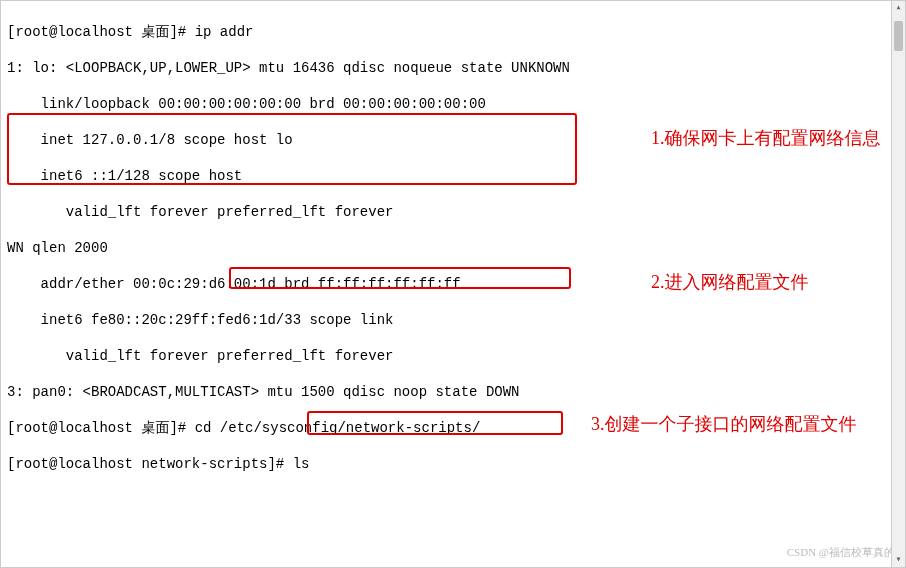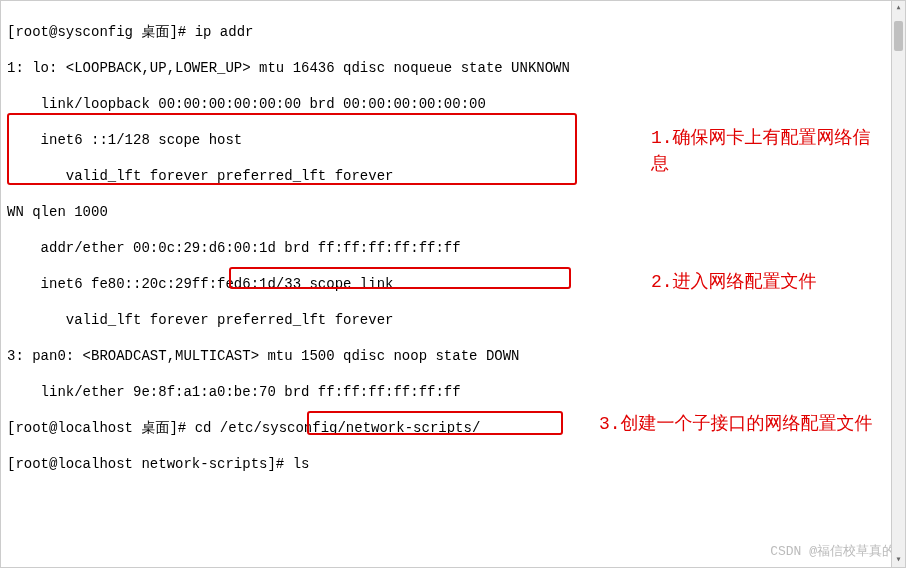--- a/index.html
+++ b/index.html
@@ -24,35 +24,35 @@
     border: 2px solid #e00000;
     border-radius: 3px;
     pointer-events: none;
   }
   #box1 { left: 6px; top: 112px; width: 570px; height: 72px; }
   #box2 { left: 228px; top: 266px; width: 342px; height: 22px; }
   #box3 { left: 306px; top: 410px; width: 256px; height: 24px; }
   .annotation {
     position: absolute;
     color: #e00000;
-    font-family: Liberation Mono, monospace;
+    font-family: Liberation Serif, serif;
     font-size: 18px;
     line-height: 26px;
     white-space: normal;
   }
   #ann1 { left: 650px; top: 124px; width: 230px; }
   #ann2 { left: 650px; top: 268px; width: 230px; }
-  #ann3 { left: 590px; top: 410px; width: 300px; margin-left: 8px; }
+  #ann3 { left: 590px; top: 410px; width: 300px; }
   .watermark {
     position: absolute;
     right: 10px;
     bottom: 6px;
     color: #bbb;
-    font-family: Liberation Mono, monospace;
-    font-size: 13px;
+    font-family: Liberation Serif, serif;
+    font-size: 11px;
   }
   .scrollbar {
     position: absolute;
     right: 0; top: 0; bottom: 0;
     width: 14px;
     background: #f0f0f0;
     border-left: 1px solid #ccc;
   }
   .scrollbar .thumb {
     position: absolute;
@@ -70,31 +70,31 @@
     color: #666;
     line-height: 14px;
   }
   .scrollbar .arrow.up { top: 0; }
   .scrollbar .arrow.dn { bottom: 0; }
 </style>
 </head>
 <body>
 
 <div class="terminal">
-<div>[root@sysconfig 桌面]# ip addr</div>
+<div>[root@localhost 桌面]# ip addr</div>
 <div>1: lo: &lt;LOOPBACK,UP,LOWER_UP&gt; mtu 16436 qdisc noqueue state UNKNOWN</div>
 <div>    link/loopback 00:00:00:00:00:00 brd 00:00:00:00:00:00</div>
+<div>    inet 127.0.0.1/8 scope host lo</div>
 <div>    inet6 ::1/128 scope host</div>
 <div>       valid_lft forever preferred_lft forever</div>
-<div>WN qlen 1000</div>
+<div>WN qlen 2000</div>
 <div>    addr/ether 00:0c:29:d6:00:1d brd ff:ff:ff:ff:ff:ff</div>
 <div>    inet6 fe80::20c:29ff:fed6:1d/33 scope link</div>
 <div>       valid_lft forever preferred_lft forever</div>
 <div>3: pan0: &lt;BROADCAST,MULTICAST&gt; mtu 1500 qdisc noop state DOWN</div>
-<div>    link/ether 9e:8f:a1:a0:be:70 brd ff:ff:ff:ff:ff:ff</div>
 <div><span>[root@localhost 桌面]# </span><span>cd /etc/sysconfig/network-scripts/</span></div>
 <div>[root@localhost network-scripts]# ls</div>
 
 
 
 
 
 </div>
 
 <div id="box1" class="box"></div>

